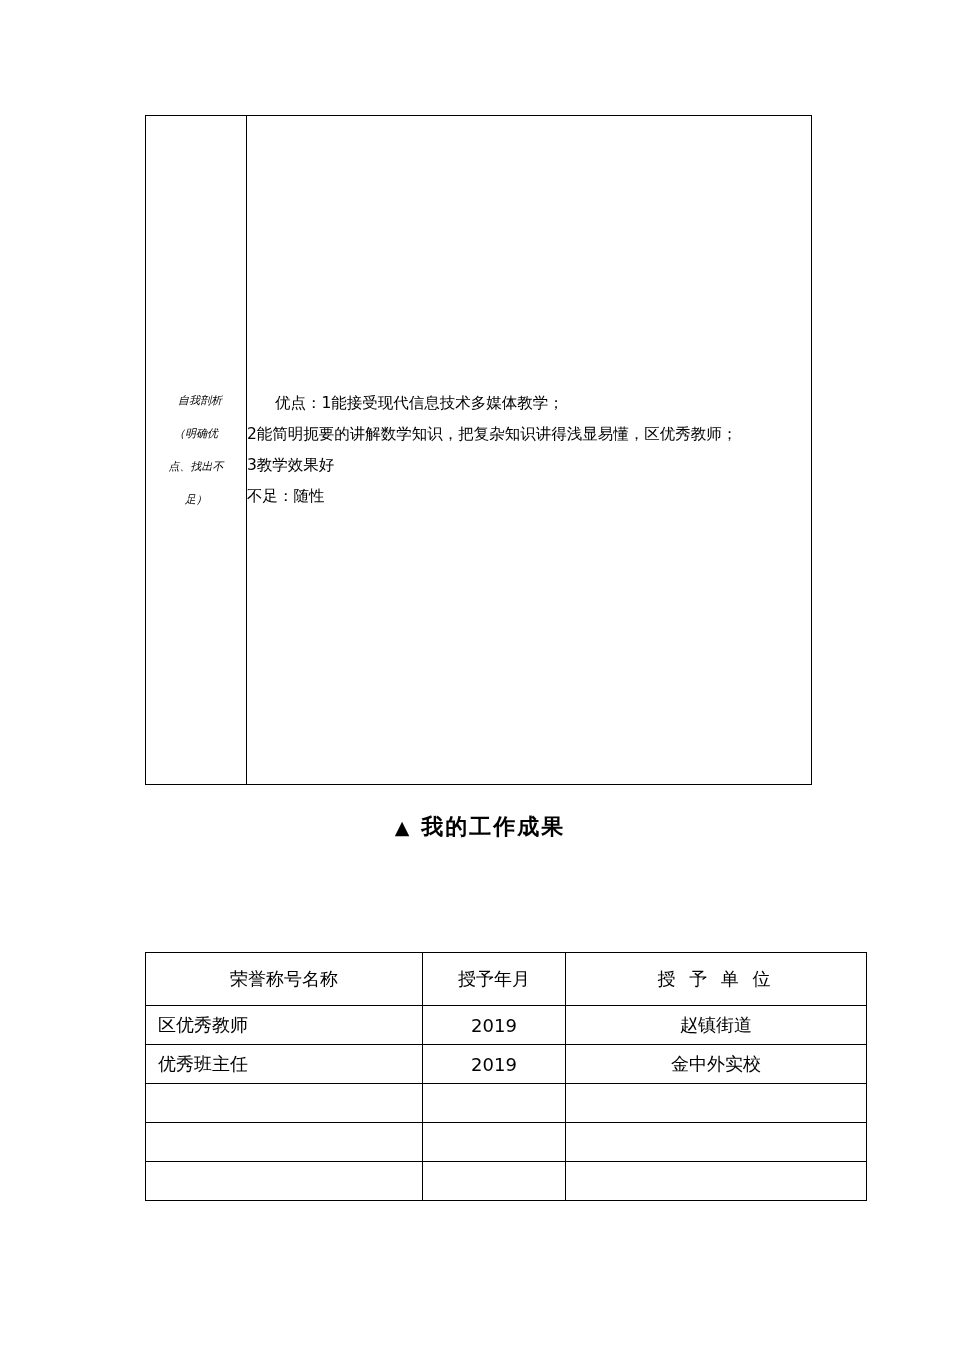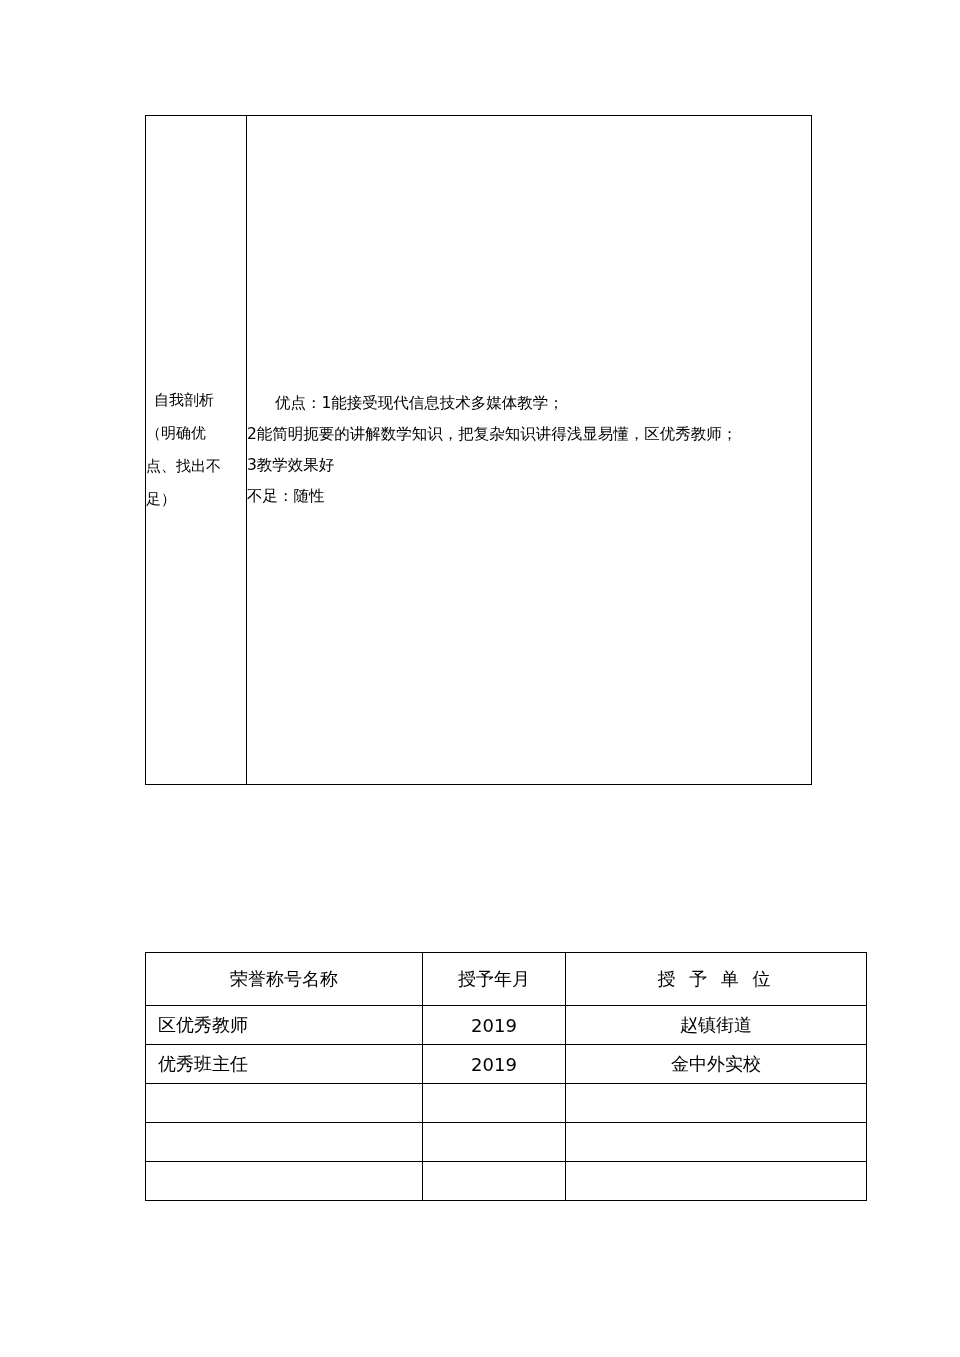--- a/index.html
+++ b/index.html
@@ -31,25 +31,26 @@
     border-collapse: collapse;
     table-layout: fixed;
   }
   .self-table td {
     border: 1px solid #000000;
     vertical-align: middle;
     padding: 0;
   }
   .self-label-cell {
     width: 100px;
-    text-align: left;
+    text-align: center;
     padding: 0 10px 0 10px;
-    font-size: 15px;
+    font-size: 11px;
     line-height: 33px;
     height: 668px;
+    font-style: italic;
   }
   .self-label-cell .lbl-line {
     display: block;
     white-space: nowrap;
   }
   .self-label-cell .lbl-line.indent-first {
     padding-left: 8px;
   }
   .self-body-cell {
     width: 564px;
@@ -135,20 +136,23 @@
       <td class="self-body-cell">
         <p class="first">优点：1能接受现代信息技术多媒体教学；</p>
         <p>2能简明扼要的讲解数学知识，把复杂知识讲得浅显易懂，区优秀教师；</p>
         <p>3教学效果好</p>
         <p>不足：随性</p>
       </td>
     </tr>
   </tbody>
     </table>
 
+  <div class="section-title" id="results-heading">
+    <span class="tri">▲</span><span>我的工作成果</span>
+  </div>
 
 
   <table class="honor-table">
     <tbody>
         <tr>
       <th class="col-name">荣誉称号名称</th>
       <th class="col-date">授予年月</th>
       <th class="col-unit">授 予 单 位</th>
     </tr>
     <tr>

